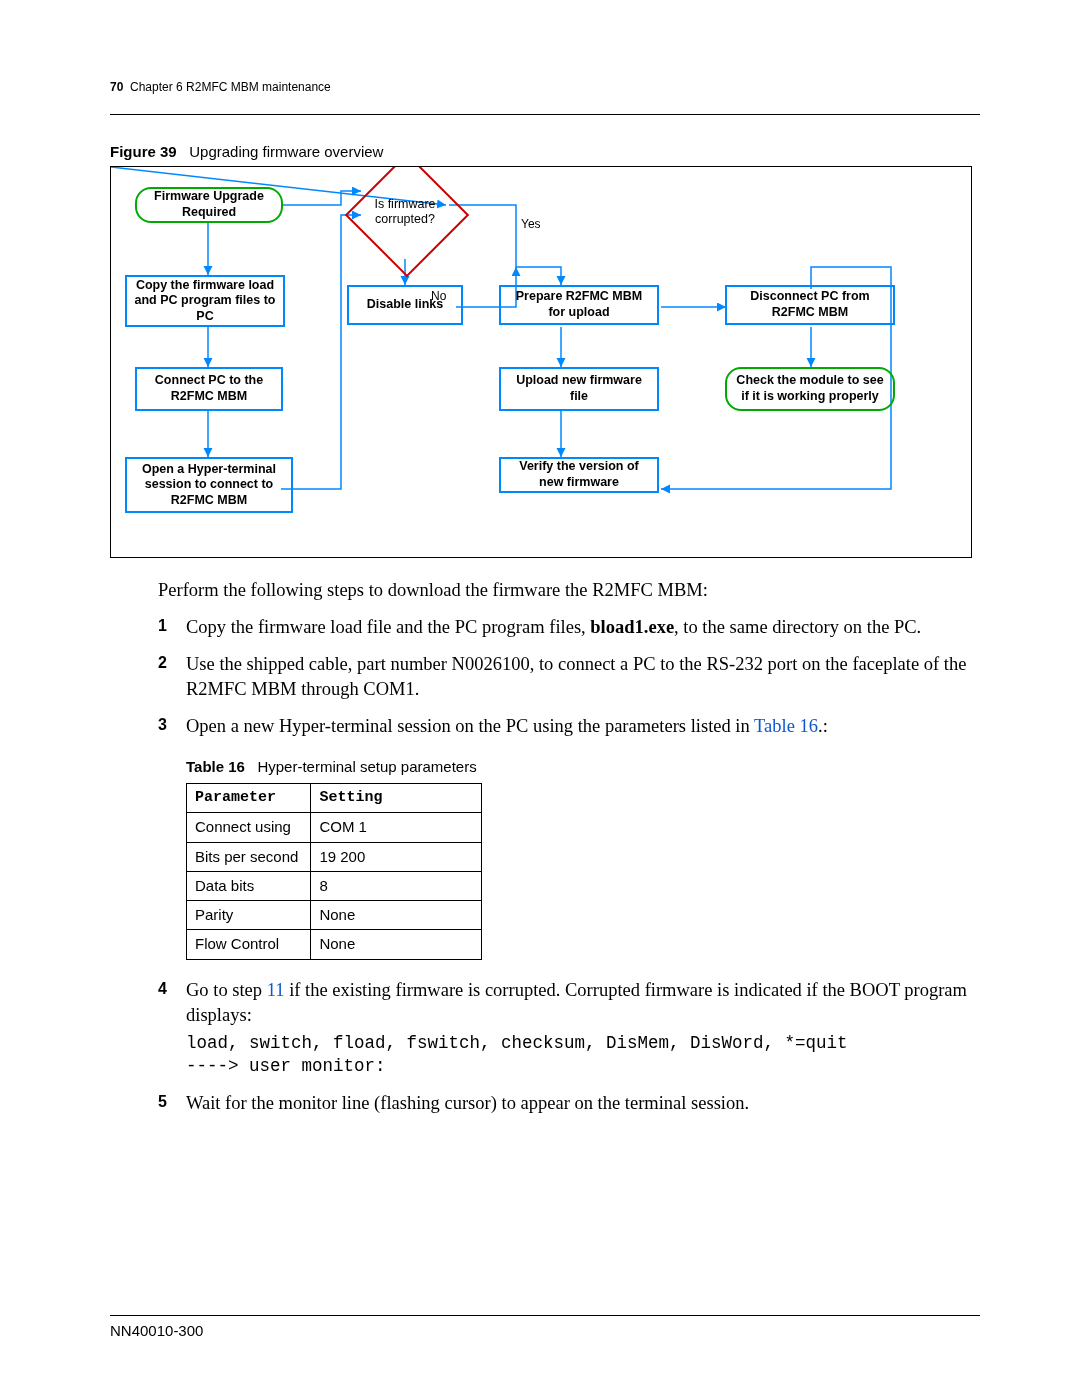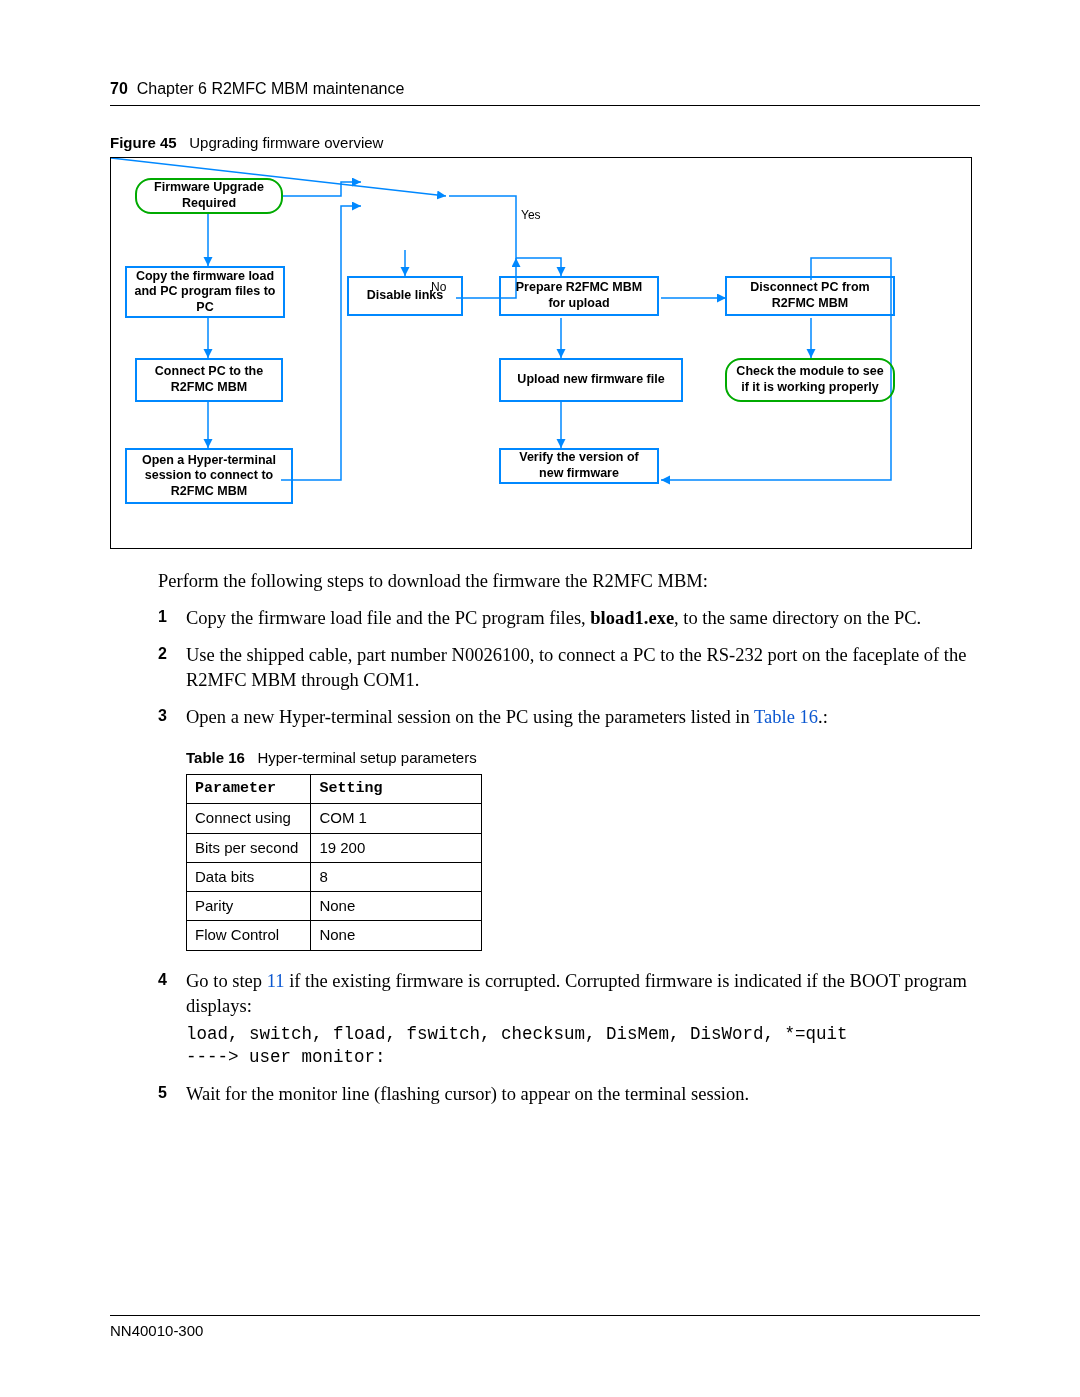--- a/index.html
+++ b/index.html
@@ -8,22 +8,22 @@
     font-family: Arial, Helvetica, sans-serif;
     color: #000;
     width: 1080px;
     height: 1397px;
     position: relative;
   }
   .page {
     padding: 80px 100px 40px 110px;
   }
   .header-line {
-    font-size: 16px;
-    margin-bottom: 7px;
+    font-size: 12px;
+    margin-bottom: 20px;
   }
   .header-line .pg { font-weight: bold; }
   .hr { border-top: 1px solid #000; margin: 6px 0 28px 0; }
 
   .fig-caption { font-size: 15px; margin-bottom: 6px; }
   .fig-caption .b { font-weight: bold; }
 
   .flowbox {
     border: 1px solid #000;
     position: relative;
@@ -132,21 +132,21 @@
 <body>
 
 <div class="page">
 
   <div class="header-line">
     <span class="pg">70</span>&nbsp;&nbsp;<span>Chapter 6  R2MFC MBM maintenance</span>
   </div>
   <div class="hr"></div>
 
   <div class="fig-caption">
-    <span class="b">Figure 45</span>&nbsp;&nbsp;&nbsp;<span>Upgrading firmware overview</span>
+    <span class="b">Figure 39</span>&nbsp;&nbsp;&nbsp;<span>Upgrading firmware overview</span>
   </div>
 
   <div class="flowbox">
     <svg class="lines">
       <defs>
         <marker id="ah" markerWidth="8" markerHeight="8" refX="6" refY="3" orient="auto">
           <path d="M0,0 L6,3 L0,6 Z" fill="#08f"></path>
         </marker>
       </defs>
       <g stroke="#08f" stroke-width="1.5" fill="none" marker-end="url(#ah)">
@@ -162,30 +162,34 @@
         <line x1="550" y1="140" x2="615" y2="140"></line>
         <line x1="700" y1="160" x2="700" y2="200"></line>
         <polyline points="700,122 700,100 780,100 780,322 550,322"></polyline>
         <polyline points="170,322 230,322 230,48 250,48"></polyline>
         <polyline points="345,140 405,140 405,100"></polyline>
       </g>
     </svg>
 
     <div class="node terminator" style="left:24px; top:20px; width:148px; height:36px;">Firmware Upgrade Required</div>
 
+    <div class="diamond-wrap" style="left:252px; top:4px;">
+      <div class="diamond"></div>
+      <div class="diamond-label">Is firmware corrupted?</div>
+    </div>
     <div class="lbl" style="left:410px; top:18px;">Yes</div>
     <div class="lbl" style="left:320px; top:90px;">No</div>
 
     <div class="node process" style="left:14px; top:108px; width:160px; height:52px;">Copy the firmware load and PC program files to PC</div>
     <div class="node process" style="left:236px; top:118px; width:116px; height:40px;">Disable links</div>
     <div class="node process" style="left:388px; top:118px; width:160px; height:40px;">Prepare R2FMC MBM for upload</div>
     <div class="node process" style="left:614px; top:118px; width:170px; height:40px;">Disconnect PC from R2FMC MBM</div>
 
     <div class="node process" style="left:24px; top:200px; width:148px; height:44px;">Connect PC to the R2FMC MBM</div>
-    <div class="node process" style="left:388px; top:200px; width:184px; height:44px;">Upload  new firmware file</div>
+    <div class="node process" style="left:388px; top:200px; width:160px; height:44px;">Upload  new firmware file</div>
     <div class="node terminator" style="left:614px; top:200px; width:170px; height:44px;">Check the module to see if it is working properly</div>
 
     <div class="node process" style="left:14px; top:290px; width:168px; height:56px;">Open a Hyper-terminal session to connect to R2FMC MBM</div>
     <div class="node process" style="left:388px; top:290px; width:160px; height:36px;">Verify the version of new   firmware</div>
   </div>
 
   <div class="bodytext">
     <div>Perform the following steps to download the firmware the R2MFC MBM:</div>
 
     <ol class="steps">

